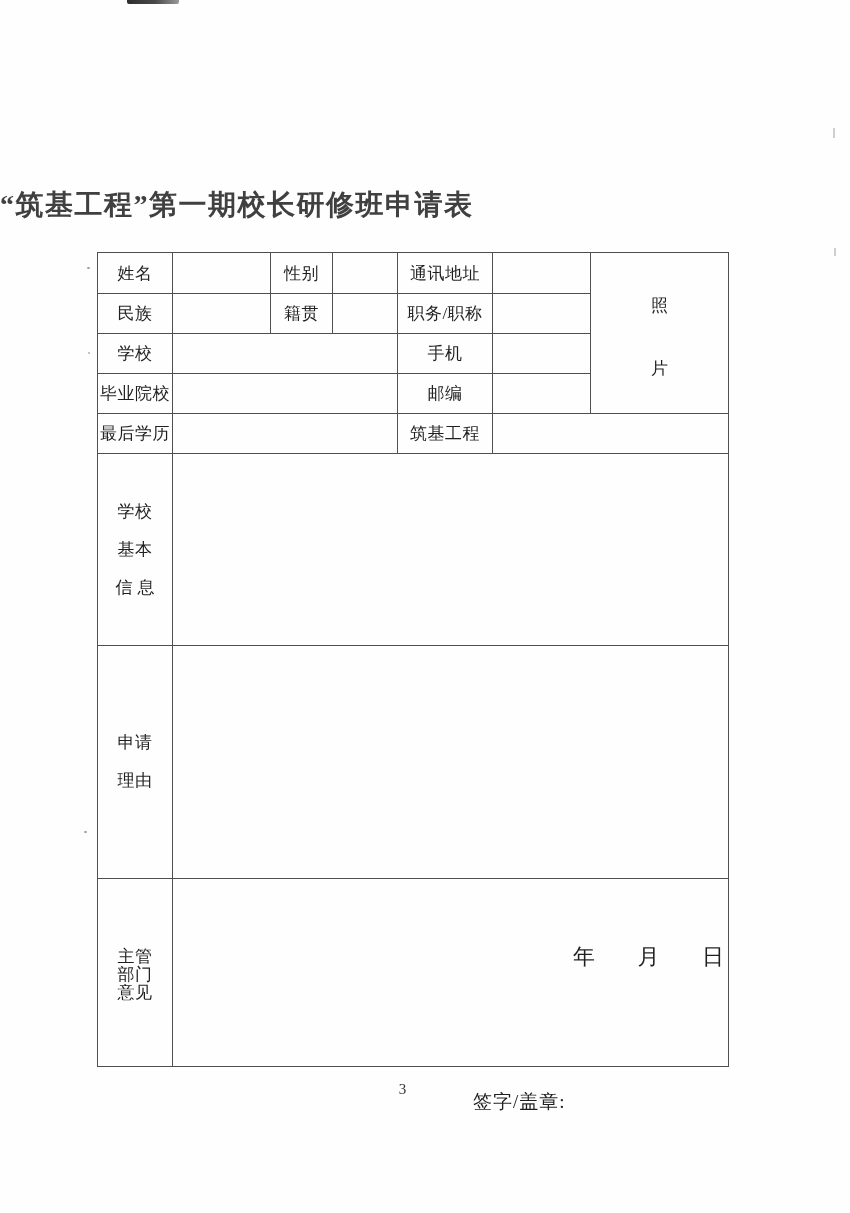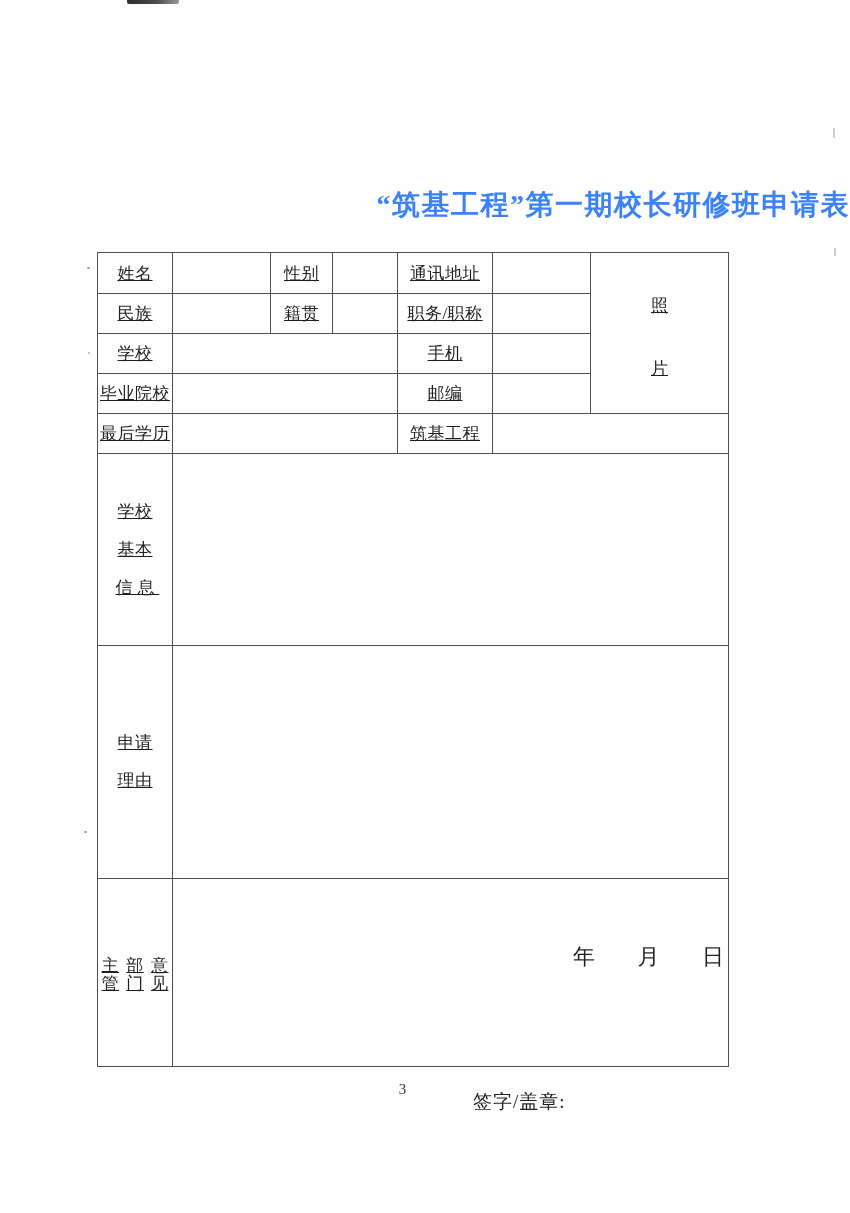--- a/index.html
+++ b/index.html
@@ -29,29 +29,28 @@
   .edge-dash.d2 { left: 834px; top: 248px; height: 8px; }
 
   .note {
     position: absolute; left: 103px; top: 130px;
     font-size: 19px; letter-spacing: 0.5px; white-space: nowrap; color: #222;
   }
   .note .b { font-weight: bold; }
 
   .title {
     position: absolute; left: 0; top: 186px; width: 850px;
-    text-align: right; font-size: 28px; font-weight: bold;
-    letter-spacing: 1.5px; color: #3b82f6;
+    text-align: left; font-size: 28px; font-weight: bold;
+    letter-spacing: 1.5px; color: #404040;
   }
 
   table.form {
     position: absolute; left: 97px; top: 252px;
     border-collapse: collapse; table-layout: fixed;
     width: 631px;
-    text-decoration: underline;
   }
   table.form td {
     border: 1px solid #4f4f4f;
     font-size: 17px;
     text-align: center;
     vertical-align: middle;
     padding: 0;
     color: #1f1f1f;
   }
   td.lbl { letter-spacing: 0.5px; }
@@ -61,21 +60,21 @@
   .photo-inner {
     display: flex; flex-direction: column; align-items: center;
     justify-content: center; gap: 40px; padding-top: 8px; height: 100%;
   }
 
   .stack { display: flex; flex-direction: column; align-items: center; justify-content: center; gap: 20px; height: 100%; }
   .stack div { line-height: 18px; }
   .stack .sp { letter-spacing: 5px; text-indent: 5px; }
 
   td.dept-lbl .stack-sb {
-    display: flex; flex-direction: row; align-items: center; justify-content: space-between;
+    display: flex; flex-direction: column; align-items: center; justify-content: space-between;
     height: 100%; padding: 21px 0 16px 0;
   }
   td.dept-lbl .stack-sb div { line-height: 18px; }
 
   td.opinion-cell { position: relative; }
   .opinion-box { position: relative; width: 100%; height: 100%; }
   .signature {
     position: absolute; left: 300px; top: 116px;
     font-size: 19px; letter-spacing: 1px; text-align: center;
   }

